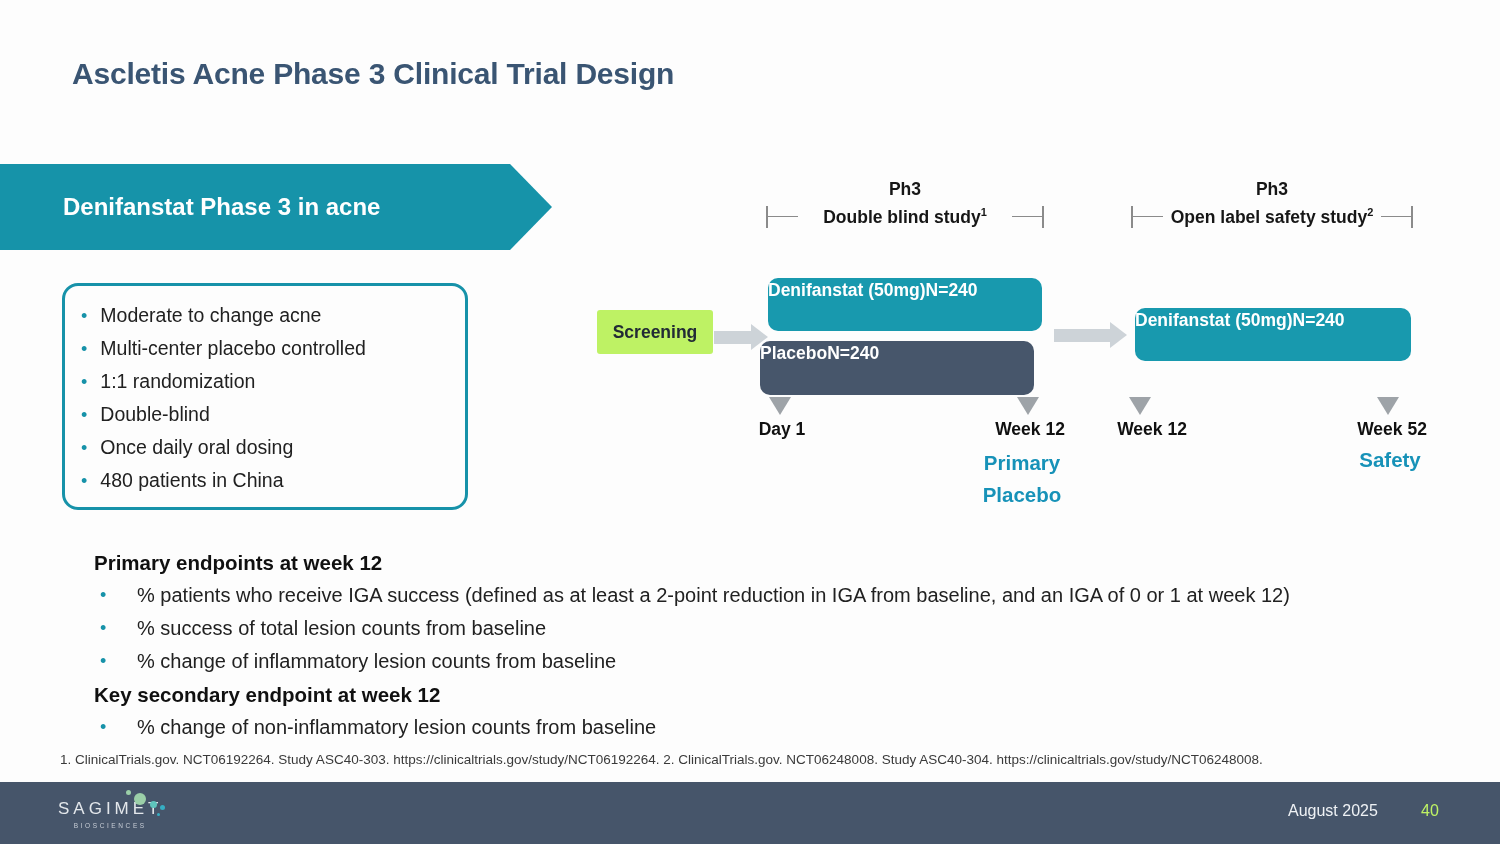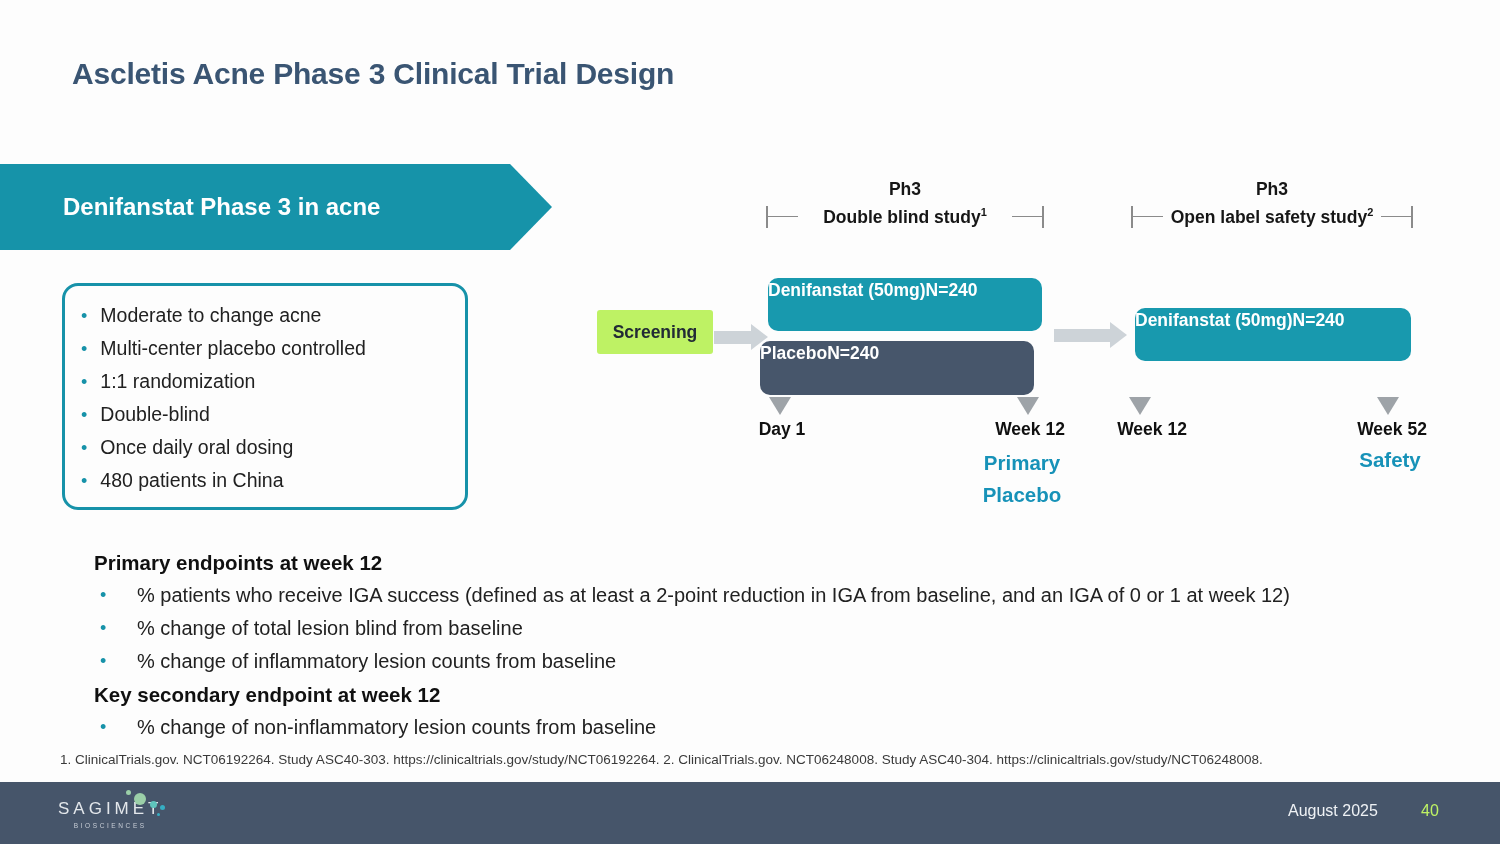--- a/index.html
+++ b/index.html
@@ -167,21 +167,21 @@
   <div class="accent" style="left:1390px;top:444px;">Safety</div>
 
   <div class="endpoints">
     <div class="ep-head">Primary endpoints at week 12</div>
     <div class="ep-row">
         <span class="dot">•</span>
         <span>% patients who receive IGA success (defined as at least a 2-point reduction in IGA from baseline, and an IGA of 0 or 1 at week 12)</span>
       </div>
     <div class="ep-row">
         <span class="dot">•</span>
-        <span>% change of total lesion blind from baseline</span>
+        <span>% success of total lesion counts from baseline</span>
       </div>
     <div class="ep-row">
         <span class="dot">•</span>
         <span>% change of inflammatory lesion counts from baseline</span>
       </div>
     <div class="ep-head">Key secondary endpoint at week 12</div>
     <div class="ep-row">
         <span class="dot">•</span>
         <span>% change of non-inflammatory lesion counts from baseline</span>
       </div>

